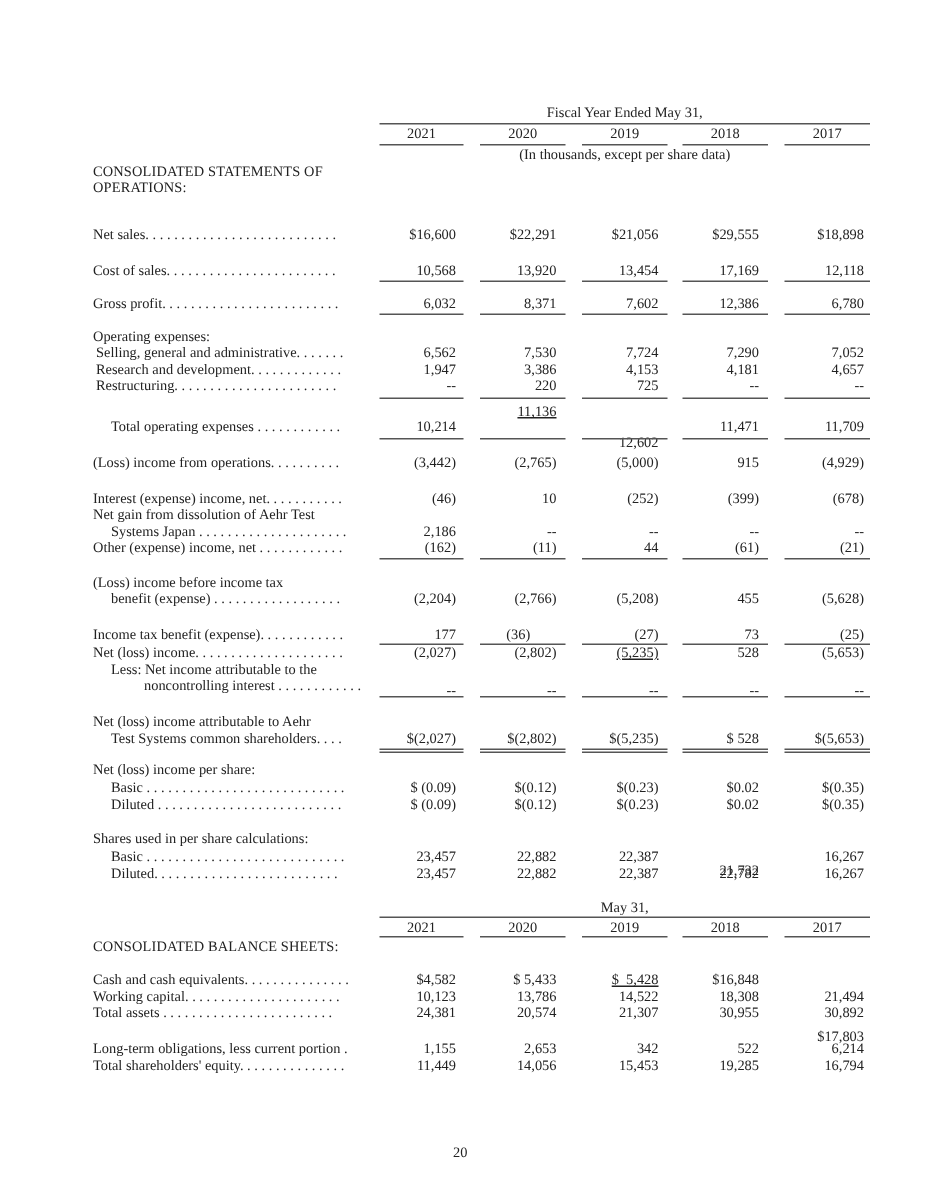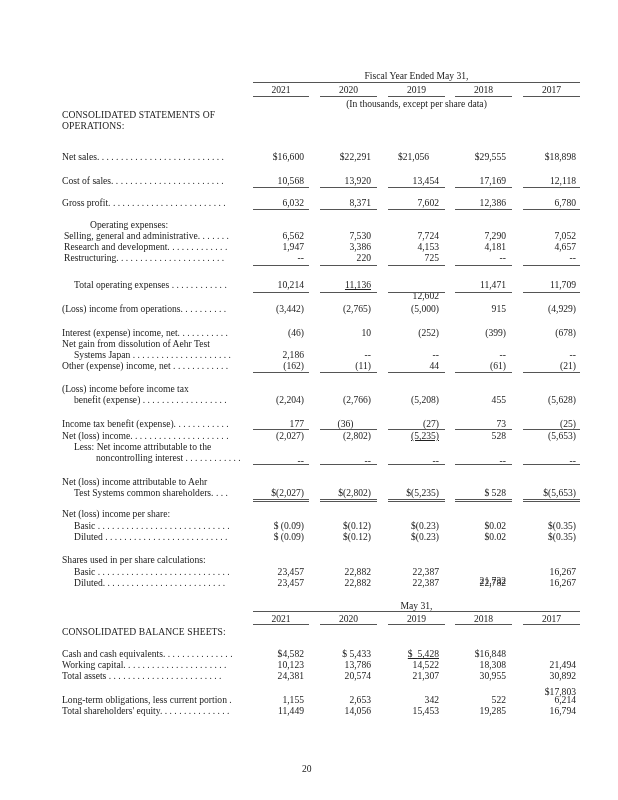--- a/index.html
+++ b/index.html
@@ -48,21 +48,21 @@
   <div class="uline u3" style="top:96px;"></div>
   <div class="uline u4" style="top:96px;"></div>
   <div class="center-span" style="top:98px;">(In thousands, except per share data)</div>
 
   <div class="section" style="top:109px;">CONSOLIDATED STATEMENTS OF</div>
   <div class="section" style="top:120px;">OPERATIONS:</div>
 
   <div class="label" style="top:151px;">Net sales. . . . . . . . . . . . . . . . . . . . . . . . . . .</div>
   <div class="num c0" style="top:151px;">$16,600</div>
   <div class="num c1" style="top:151px;">$22,291</div>
-  <div class="num c2" style="top:151px;text-align:center;">$21,056</div>
+  <div class="num c2" style="top:151px;">$21,056</div>
   <div class="num c3" style="top:151px;">$29,555</div>
   <div class="num c4" style="top:151px;">$18,898</div>
 
   <div class="label" style="top:175px;">Cost of sales. . . . . . . . . . . . . . . . . . . . . . . .</div>
   <div class="num c0" style="top:175px;">10,568</div>
   <div class="num c1" style="top:175px;">13,920</div>
   <div class="num c2" style="top:175px;">13,454</div>
   <div class="num c3" style="top:175px;">17,169</div>
   <div class="num c4" style="top:175px;">12,118</div>
   <div class="uline u0" style="top:187px;"></div>
@@ -76,21 +76,21 @@
   <div class="num c1" style="top:197px;">8,371</div>
   <div class="num c2" style="top:197px;">7,602</div>
   <div class="num c3" style="top:197px;">12,386</div>
   <div class="num c4" style="top:197px;">6,780</div>
   <div class="uline u0" style="top:209px;"></div>
   <div class="uline u1" style="top:209px;"></div>
   <div class="uline u2" style="top:209px;"></div>
   <div class="uline u3" style="top:209px;"></div>
   <div class="uline u4" style="top:209px;"></div>
 
-  <div class="label" style="top:219px;margin-left:28px;">Operating expenses:</div>
+  <div class="label" style="top:219px;">Operating expenses:</div>
 
   <div class="label ind1" style="top:230px;left:64px;">Selling, general and administrative. . . . . . .</div>
   <div class="num c0" style="top:230px;">6,562</div>
   <div class="num c1" style="top:230px;">7,530</div>
   <div class="num c2" style="top:230px;">7,724</div>
   <div class="num c3" style="top:230px;">7,290</div>
   <div class="num c4" style="top:230px;">7,052</div>
 
   <div class="label" style="top:241px;left:64px;">Research and development. . . . . . . . . . . . .</div>
   <div class="num c0" style="top:241px;">1,947</div>
@@ -106,21 +106,21 @@
   <div class="num c3" style="top:252px;">--</div>
   <div class="num c4" style="top:252px;">--</div>
   <div class="uline u0" style="top:265px;"></div>
   <div class="uline u1" style="top:265px;"></div>
   <div class="uline u2" style="top:265px;"></div>
   <div class="uline u3" style="top:265px;"></div>
   <div class="uline u4" style="top:265px;"></div>
 
   <div class="label" style="top:279px;left:74px;">Total operating expenses . . . . . . . . . . . .</div>
   <div class="num c0" style="top:279px;">10,214</div>
-  <div class="num c1" style="top:279px;text-decoration:underline;">11,136</div>
+  <div class="num c1" style="top:269px;text-decoration:underline;">11,136</div>
   <div class="num c2" style="top:290px;">12,602</div>
   <div class="num c3" style="top:279px;">11,471</div>
   <div class="num c4" style="top:279px;">11,709</div>
   <div class="uline u0" style="top:292px;"></div>
   <div class="uline u1" style="top:292px;"></div>
   <div class="uline u2" style="top:292px;"></div>
   <div class="uline u3" style="top:292px;"></div>
   <div class="uline u4" style="top:292px;"></div>
 
   <div class="label" style="top:303px;">(Loss) income from operations. . . . . . . . . .</div>

